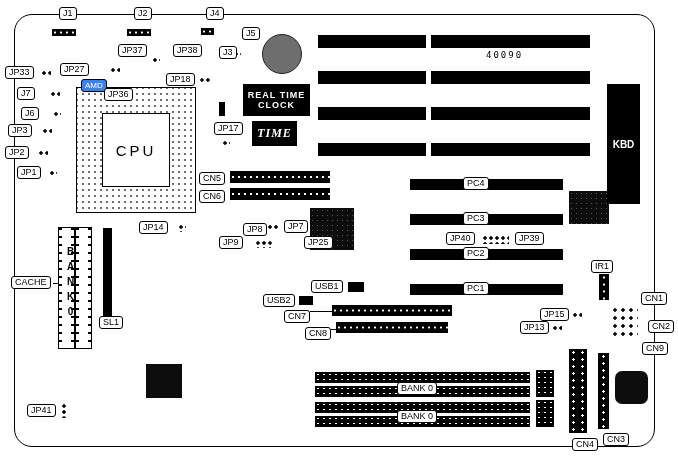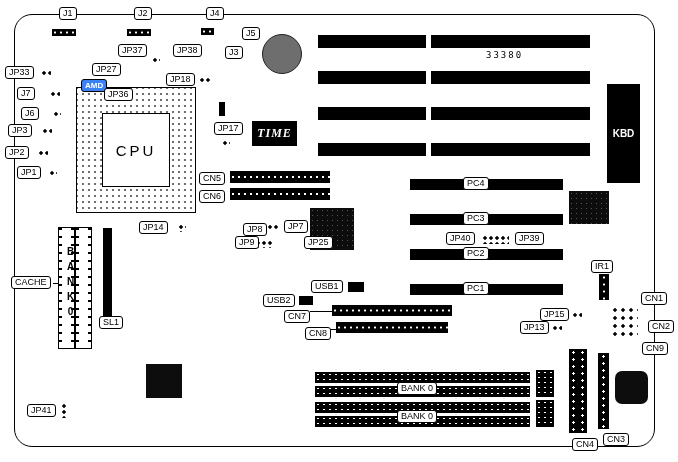--- a/index.html
+++ b/index.html
@@ -3,21 +3,21 @@
 <meta charset="utf-8">
 <style>
   html,body{margin:0;padding:0;background:#fff;}
   .stage{position:relative;width:678px;height:462px;background:#fff;
          font-family:"Liberation Sans",sans-serif;overflow:hidden;}
   .board{position:absolute;left:14px;top:14px;width:639px;height:431px;
          border:1px solid #000;border-radius:18px;background:#fff;}
   .callout{position:absolute;background:#fff;border:1px solid #000;border-radius:3px;
            font-size:9px;line-height:11px;padding:0 3px;text-align:center;color:#000;
            white-space:nowrap;z-index:6;}
-  .callout.dark{background:#3b82f6;color:#fff;border-color:#000;font-weight:bold;}
+  .callout.dark{background:#3b82f6;color:#fff;border-color:#000;font-weight:normal;}
   .bar{position:absolute;background:#000;z-index:2;}
   .pinrow{position:absolute;background-color:#000;z-index:2;
           background-image:radial-gradient(circle,#fff 1px,rgba(0,0,0,0) 1.2px);
           background-size:6px 100%;}
   .pincol{position:absolute;background-color:#000;z-index:2;
           background-image:radial-gradient(circle,#fff 1px,rgba(0,0,0,0) 1.2px);
           background-size:100% 7px;}
   .pin2col{position:absolute;background-color:#000;z-index:2;
           background-image:radial-gradient(circle,#fff 1px,rgba(0,0,0,0) 1.2px);
           background-size:9px 7px;}
@@ -47,46 +47,50 @@
           background-repeat:no-repeat,no-repeat;}
   .cache-text{position:absolute;left:65px;top:246px;height:100px;z-index:3;
           writing-mode:vertical-rl;text-orientation:upright;
           font-size:10px;font-weight:bold;letter-spacing:4px;}
   .battery{position:absolute;left:262px;top:34px;width:38px;height:38px;border-radius:50%;
           background:#6e6e6e;border:1px solid #222;z-index:2;}
   .rtc{left:243px;top:84px;width:67px;height:32px;flex-direction:column;
           font-size:9px;font-weight:bold;letter-spacing:1px;}
   .bios{left:252px;top:121px;width:45px;height:25px;
           font:italic bold 12px "Liberation Serif",serif;letter-spacing:1px;}
-  .kbd{left:607px;top:84px;width:33px;height:99px;font-size:10px;font-weight:bold;}
+  .kbd{left:607px;top:84px;width:33px;height:120px;font-size:10px;font-weight:bold;}
   .boardnum{position:absolute;left:486px;top:50px;font-size:9px;letter-spacing:2px;
           font-family:"DejaVu Sans Mono",monospace;z-index:3;}
 </style>
 </head>
 <body>
 
 <div class="stage">
 
   <div class="board"></div>
 
   <div class="bar" style="left:318px;top:35px;width:108px;height:13px"></div>
   <div class="bar" style="left:431px;top:35px;width:159px;height:13px"></div>
   <div class="bar" style="left:318px;top:71px;width:108px;height:13px"></div>
   <div class="bar" style="left:431px;top:71px;width:159px;height:13px"></div>
   <div class="bar" style="left:318px;top:107px;width:108px;height:13px"></div>
   <div class="bar" style="left:431px;top:107px;width:159px;height:13px"></div>
   <div class="bar" style="left:318px;top:143px;width:108px;height:13px"></div>
   <div class="bar" style="left:431px;top:143px;width:159px;height:13px"></div>
 
-  <div class="boardnum">33380</div>
+  <div class="boardnum">40090</div>
 
   <div class="blacktext kbd">KBD</div>
 
   <div class="battery"></div>
 
+  <div class="blacktext rtc">
+    <span>REAL TIME</span>
+    <span>CLOCK</span>
+  </div>
 
   <div class="blacktext bios">TIME</div>
 
   <div class="cpu-socket">
     <div class="cpu-inner">CPU</div>
   </div>
 
   <div class="pinrow" style="left:230px;top:171px;width:100px;height:12px"></div>
   <div class="pinrow" style="left:230px;top:188px;width:100px;height:12px"></div>
 
@@ -151,40 +155,40 @@
   <div class="pin2col" style="left:569px;top:349px;width:18px;height:84px"></div>
   <div class="pincol" style="left:598px;top:353px;width:11px;height:76px"></div>
 
   <div class="chip" style="left:146px;top:364px;width:36px;height:34px"></div>
   <div class="chip" style="left:615px;top:371px;width:33px;height:33px;border-radius:7px"></div>
 
   <div class="callout" style="left:59px;top:7px">J1</div>
   <div class="callout" style="left:134px;top:7px">J2</div>
   <div class="callout" style="left:206px;top:7px">J4</div>
   <div class="callout" style="left:242px;top:27px">J5</div>
-  <div class="callout" style="left:225px;top:46px">J3</div>
+  <div class="callout" style="left:219px;top:46px">J3</div>
   <div class="callout" style="left:118px;top:44px">JP37</div>
   <div class="callout" style="left:173px;top:44px">JP38</div>
-  <div class="callout" style="left:92px;top:63px">JP27</div>
+  <div class="callout" style="left:60px;top:63px">JP27</div>
   <div class="callout" style="left:5px;top:66px">JP33</div>
   <div class="callout dark" style="left:81px;top:79px;font-size:8px">AMD</div>
   <div class="callout" style="left:104px;top:88px">JP36</div>
   <div class="callout" style="left:166px;top:73px">JP18</div>
   <div class="callout" style="left:17px;top:87px">J7</div>
   <div class="callout" style="left:21px;top:107px">J6</div>
   <div class="callout" style="left:8px;top:124px">JP3</div>
   <div class="callout" style="left:5px;top:146px">JP2</div>
   <div class="callout" style="left:17px;top:166px">JP1</div>
   <div class="callout" style="left:214px;top:122px">JP17</div>
   <div class="callout" style="left:199px;top:172px">CN5</div>
   <div class="callout" style="left:199px;top:190px">CN6</div>
   <div class="callout" style="left:139px;top:221px">JP14</div>
   <div class="callout" style="left:243px;top:223px">JP8</div>
   <div class="callout" style="left:284px;top:220px">JP7</div>
-  <div class="callout" style="left:235px;top:236px">JP9</div>
+  <div class="callout" style="left:219px;top:236px">JP9</div>
   <div class="callout" style="left:304px;top:236px">JP25</div>
   <div class="callout" style="left:446px;top:232px">JP40</div>
   <div class="callout" style="left:515px;top:232px">JP39</div>
   <div class="callout" style="left:11px;top:276px">CACHE</div>
   <div class="callout" style="left:99px;top:316px">SL1</div>
   <div class="callout" style="left:311px;top:280px">USB1</div>
   <div class="callout" style="left:263px;top:294px">USB2</div>
   <div class="callout" style="left:284px;top:310px">CN7</div>
   <div class="callout" style="left:305px;top:327px">CN8</div>
   <div class="callout" style="left:591px;top:260px">IR1</div>

